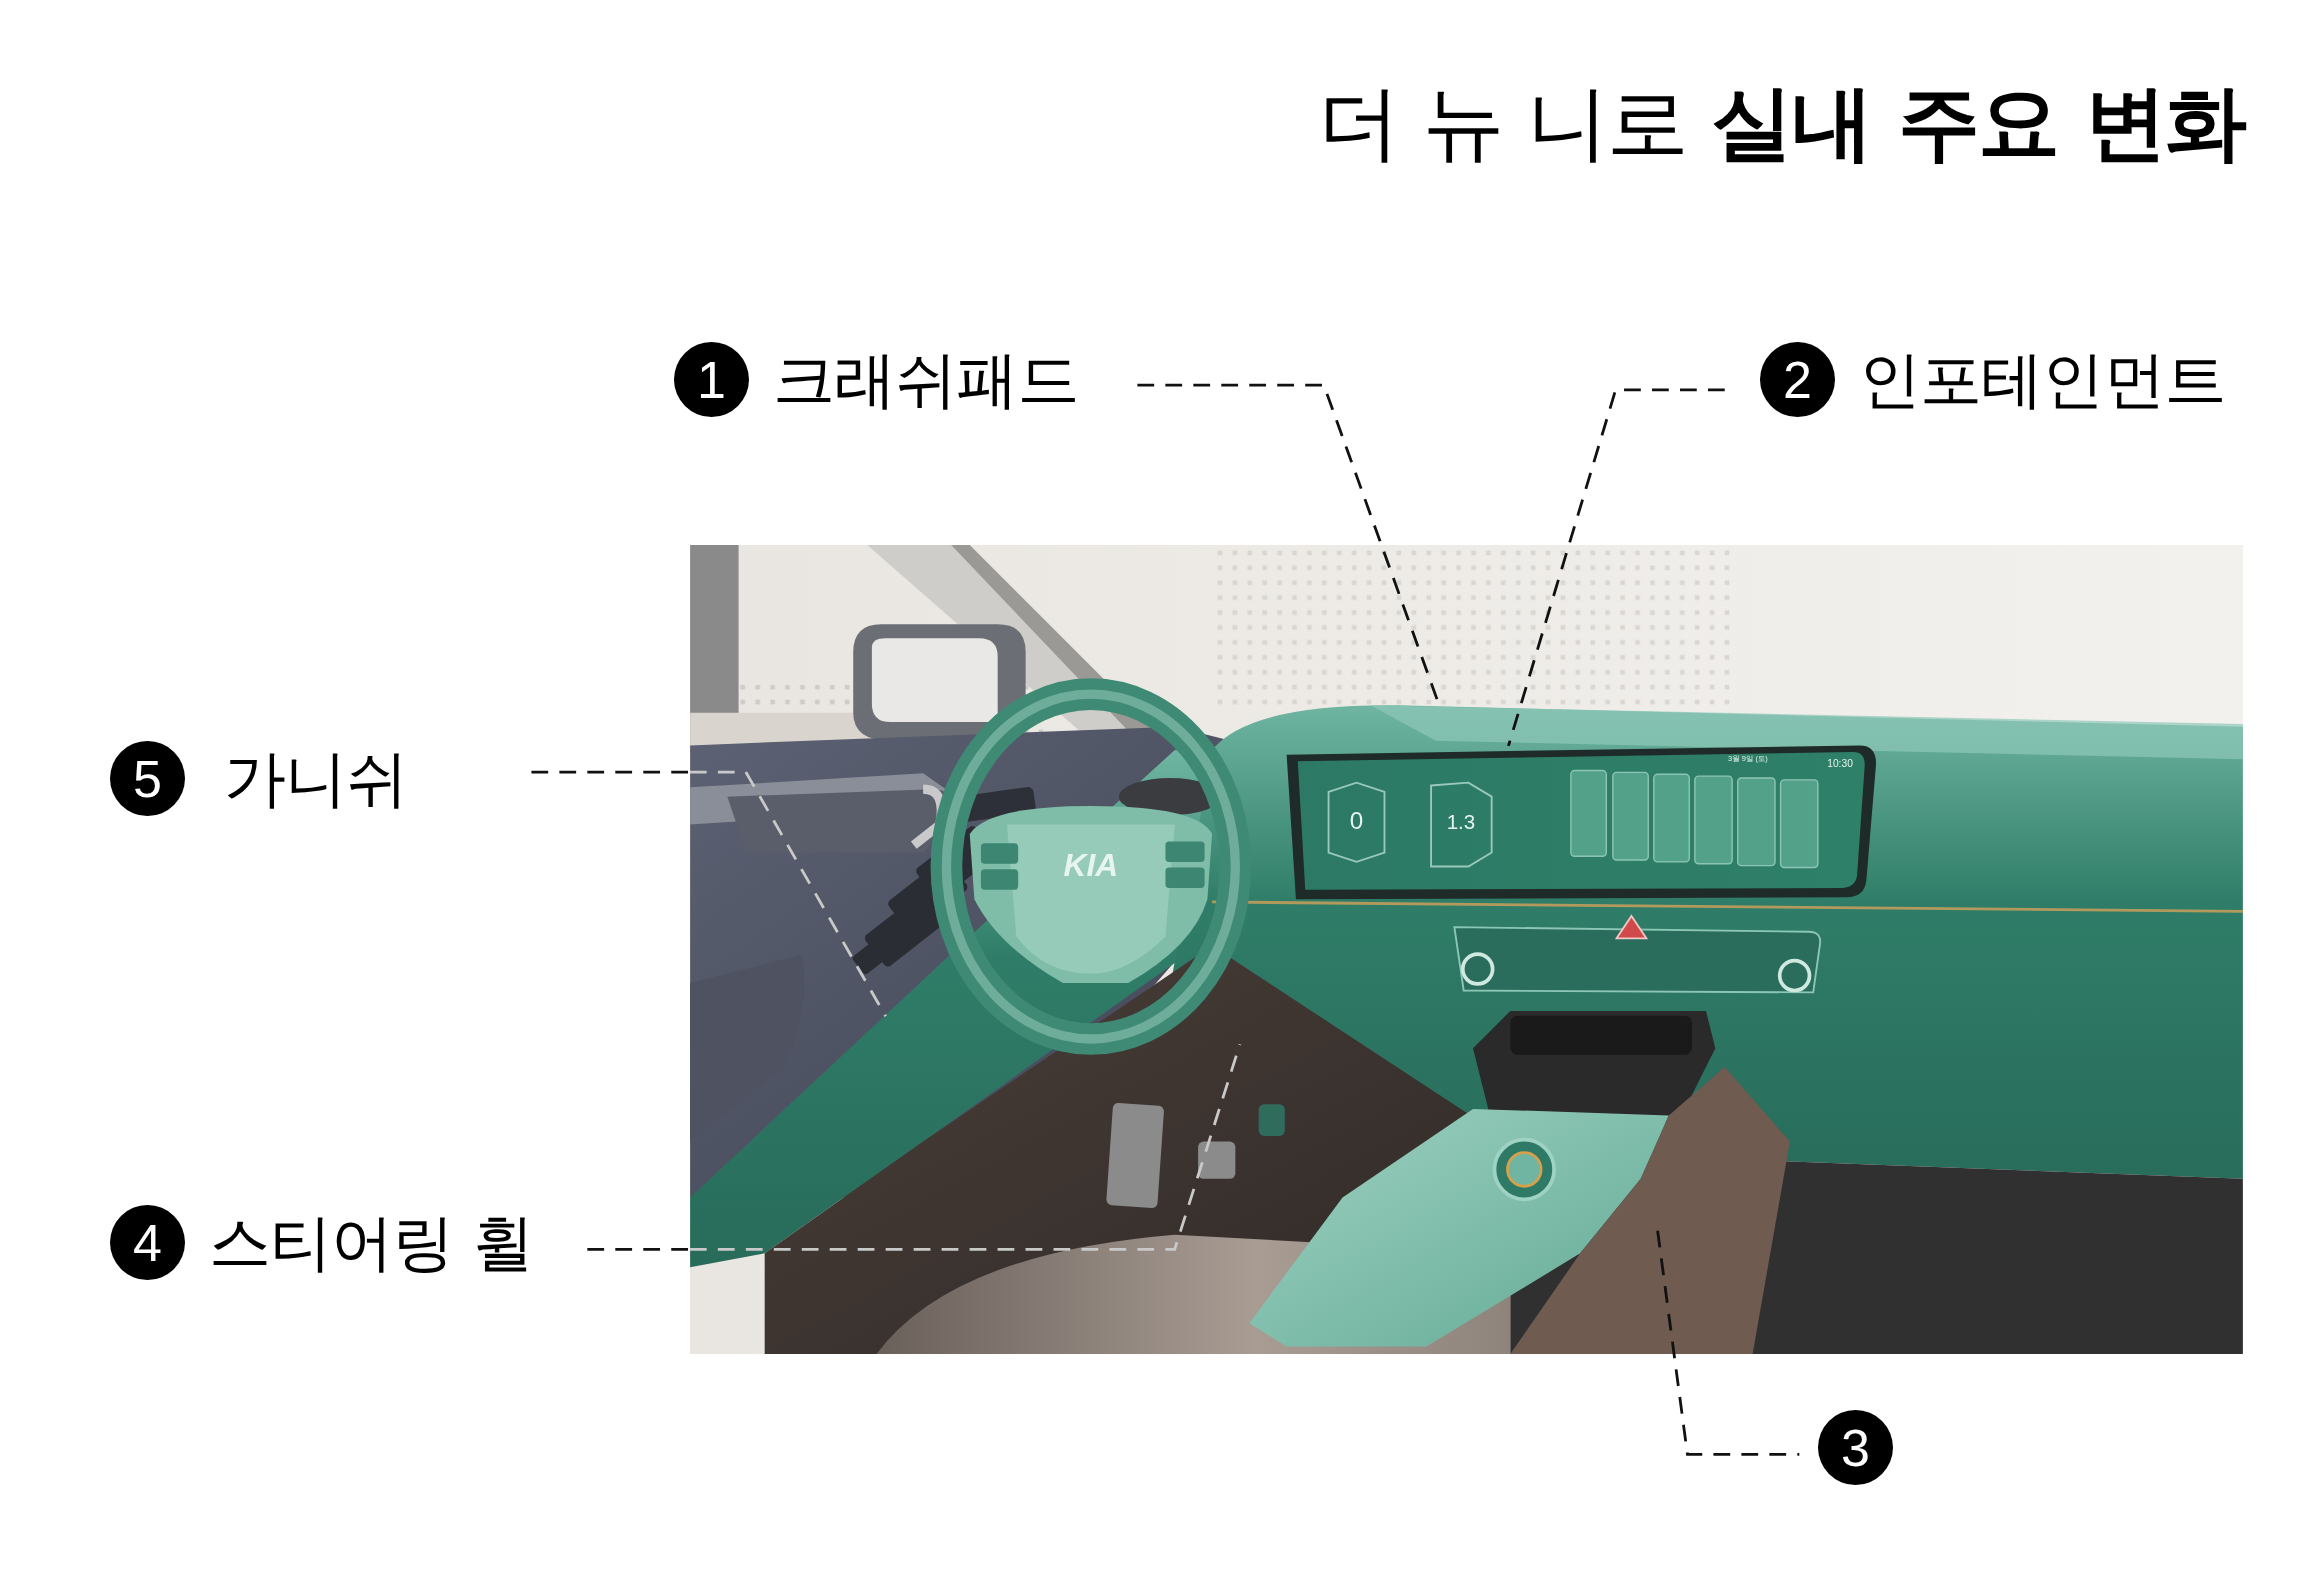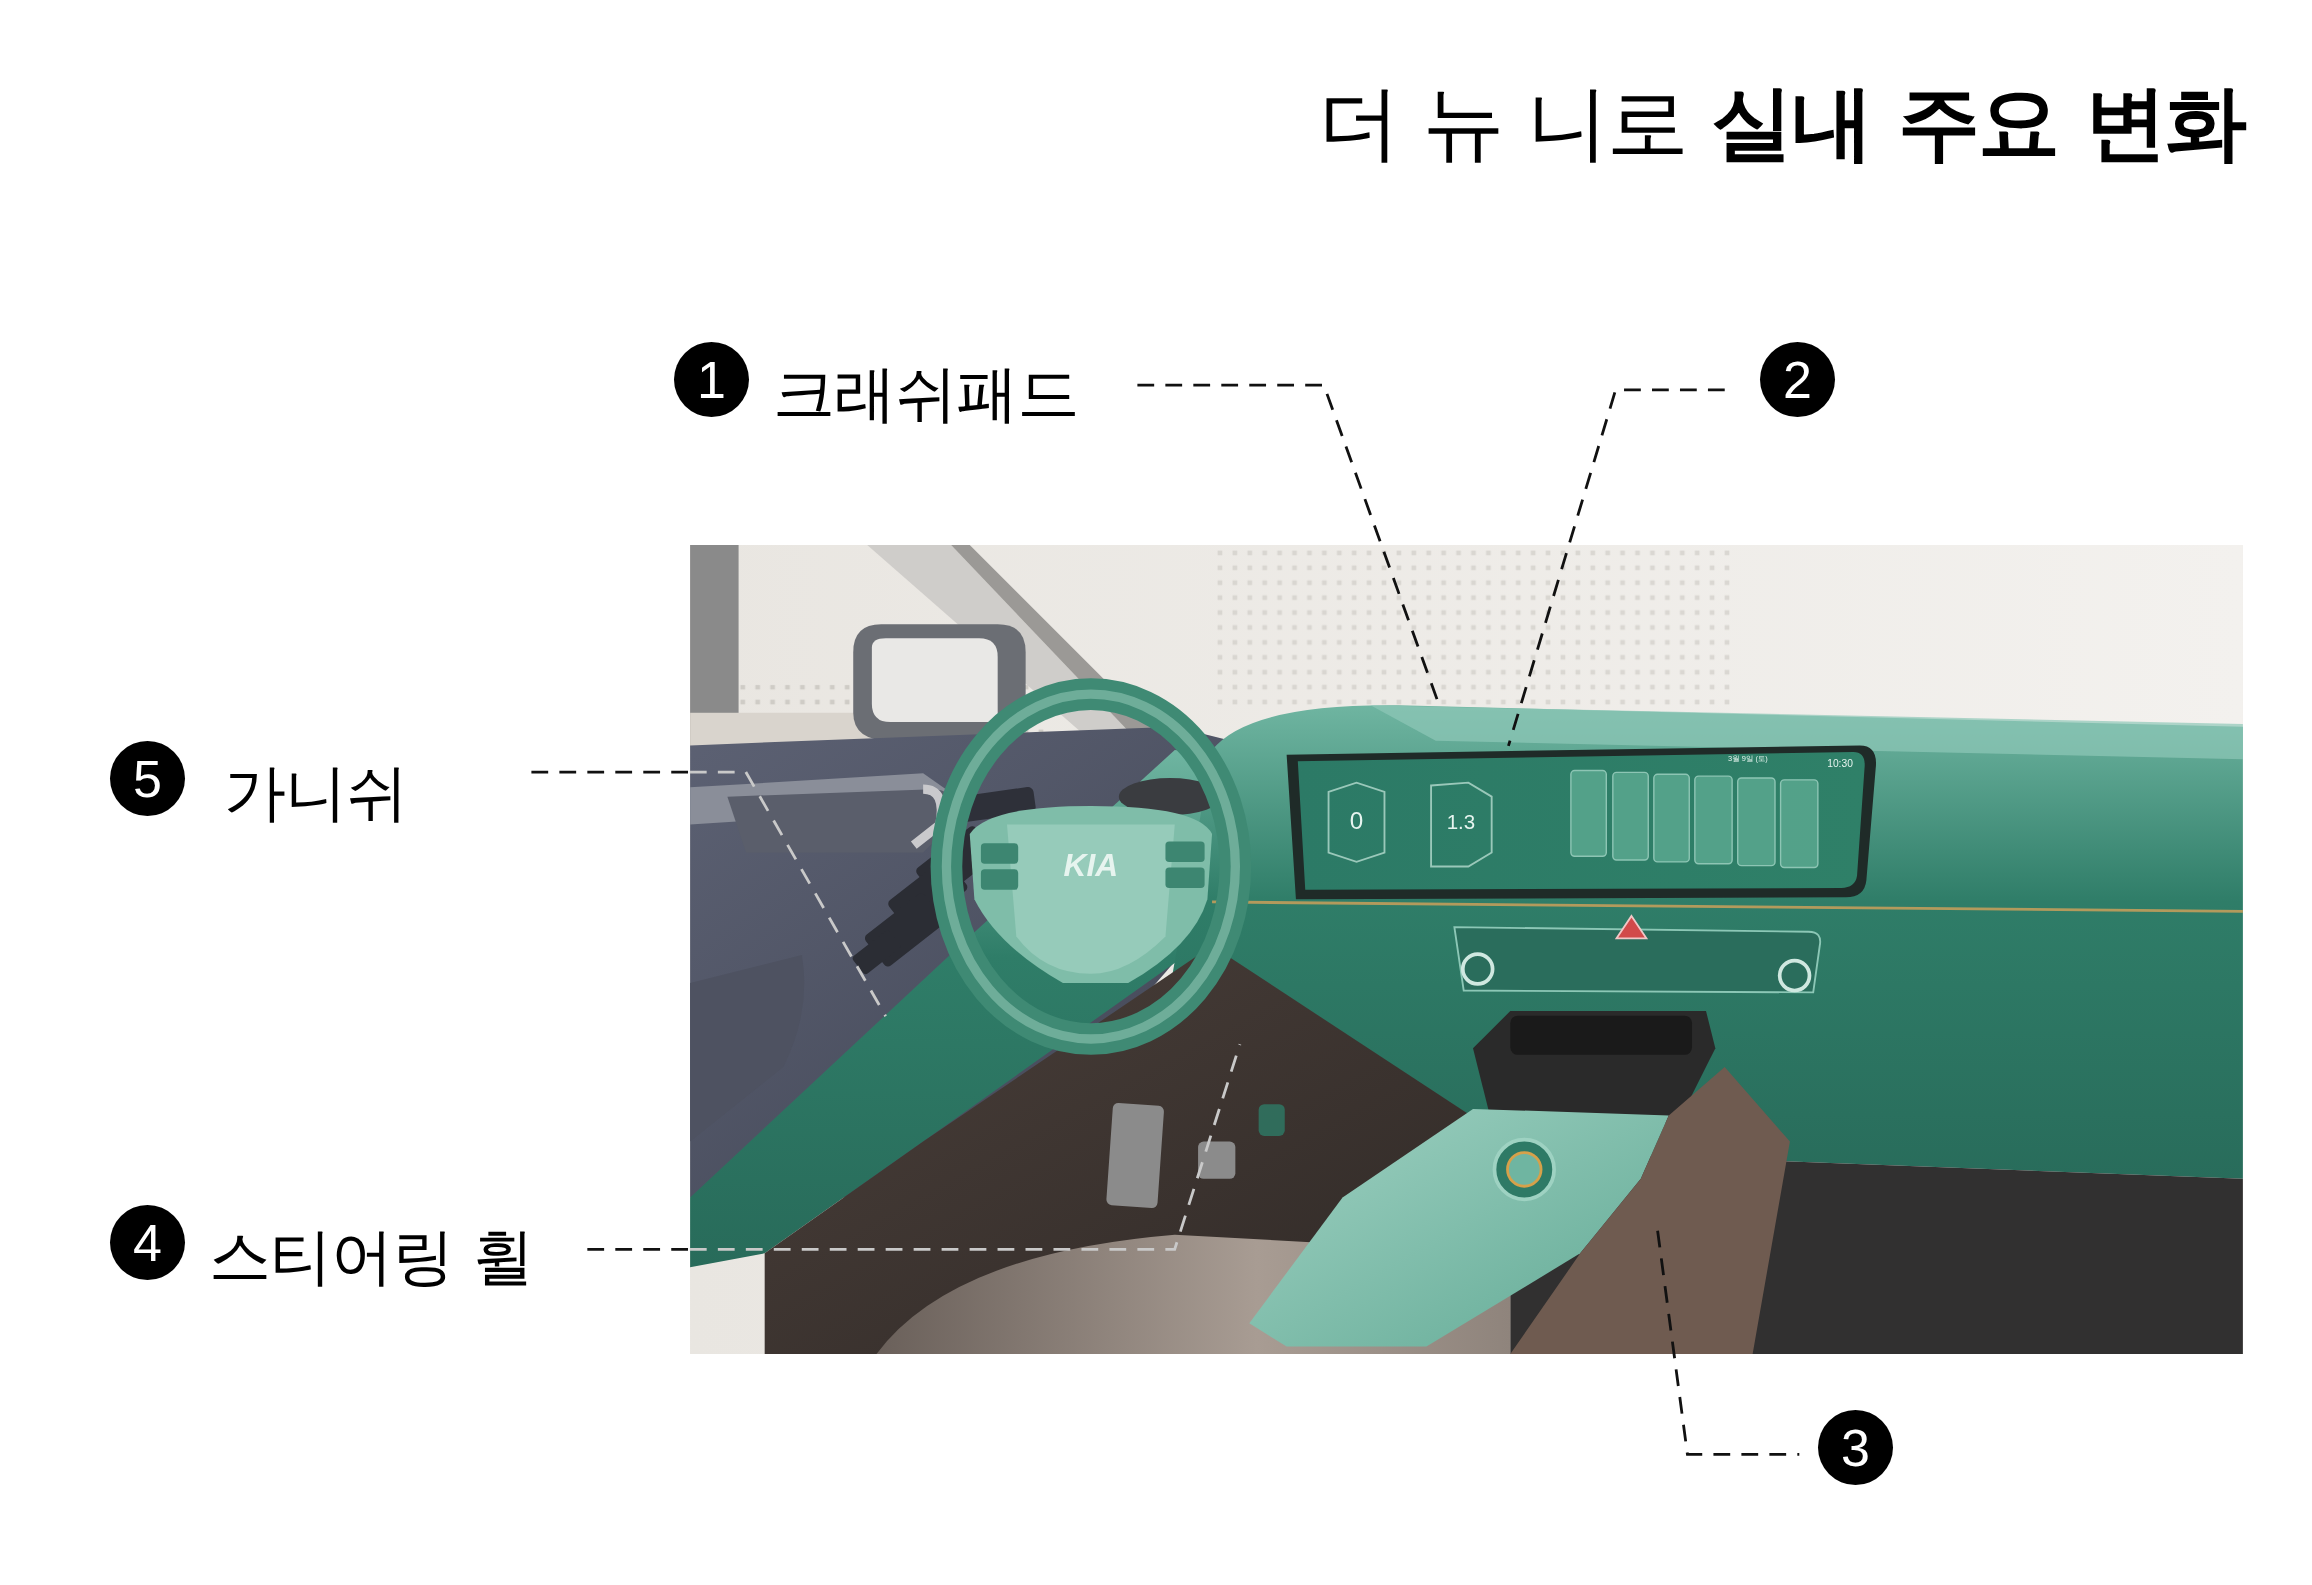--- a/index.html
+++ b/index.html
@@ -6,21 +6,21 @@
   body { width:2313px; height:1586px; position:relative; overflow:hidden;
          font-family:"DejaVu Sans","Liberation Sans",sans-serif; color:#000; }
   .title { position:absolute; right:68px; top:82px; font-size:82px; letter-spacing:-1.9px; line-height:1; white-space:nowrap; }
   .title .reg { font-weight:400; }
   .title .bold { font-weight:700; }
 
   .callout { position:absolute; display:flex; align-items:flex-start; }
   .badge { width:75px; height:75px; border-radius:50%; background:#000; color:#fff;
            font-family:"Liberation Sans",sans-serif; font-size:52px; display:flex; align-items:center;
            justify-content:center; flex:0 0 75px; }
-  .label { font-size:62px; line-height:76px; margin-left:24px; letter-spacing:-0.9px; white-space:nowrap;margin-top:14px; }
+  .label { font-size:62px; line-height:76px; margin-left:24px; letter-spacing:-0.9px; white-space:nowrap; }
   .label .line2 { display:block; }
 
   .photo { position:absolute; left:690px; top:545px; width:1553px; height:809px; overflow:hidden; background:#efece8; }
   .photo svg { position:absolute; left:0; top:0; }
 
   .leaders { position:absolute; left:0; top:0; pointer-events:none; }
 </style>
 </head>
 <body>
 
@@ -158,20 +158,21 @@
 </div>
 
 <div class="callout" style="left:674px; top:342px;">
   <div class="badge">1</div>
   <div class="label">크래쉬패드</div>
 </div>
 
 <div class="callout" style="left:1760px; top:342px;">
   <div class="badge">2</div>
   <div class="label">
+    <span class="line2">인포테인먼트</span>
   </div>
 </div>
 
 <div class="callout" style="left:1818px; top:1410px;">
   <div class="badge">3</div>
 </div>
 
 <div class="callout" style="left:110px; top:1205px;">
   <div class="badge">4</div>
   <div class="label">스티어링 휠</div>

